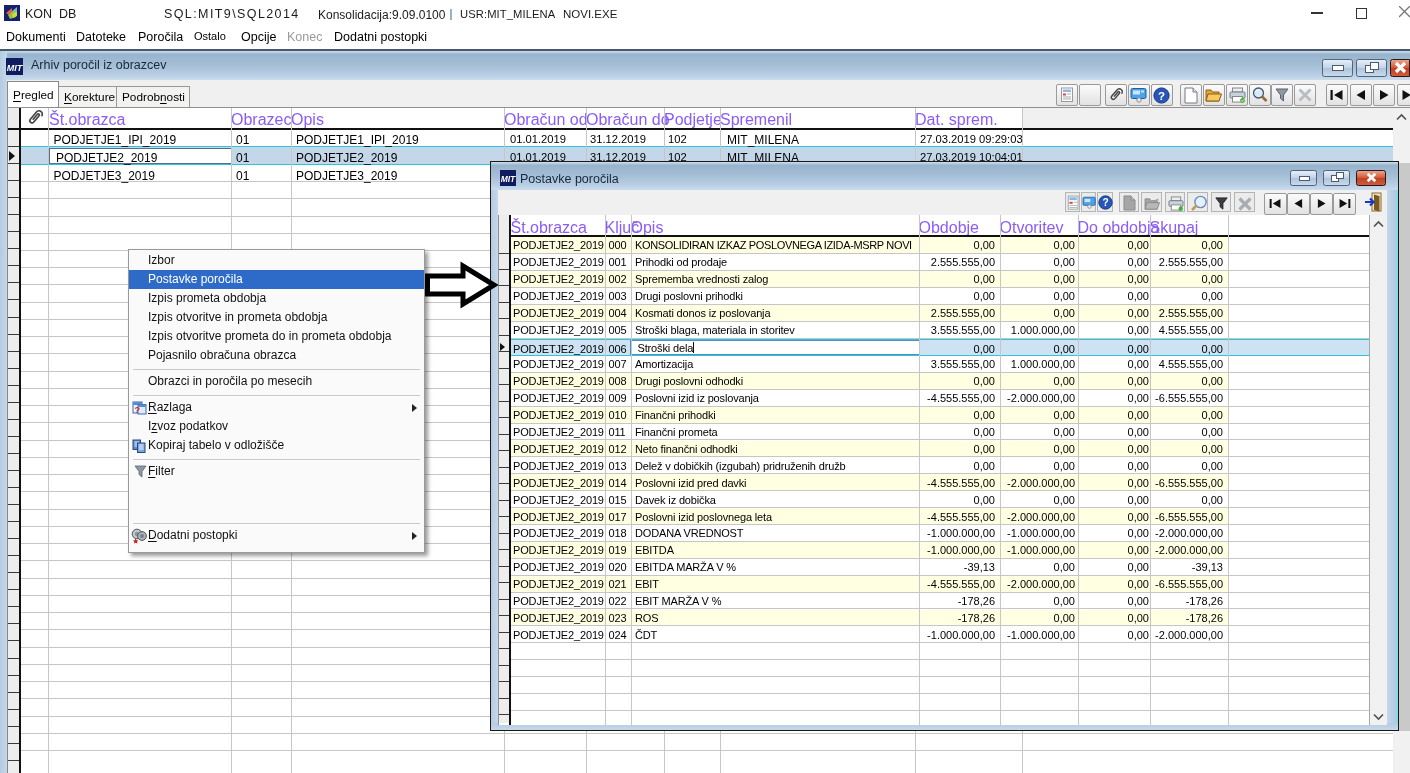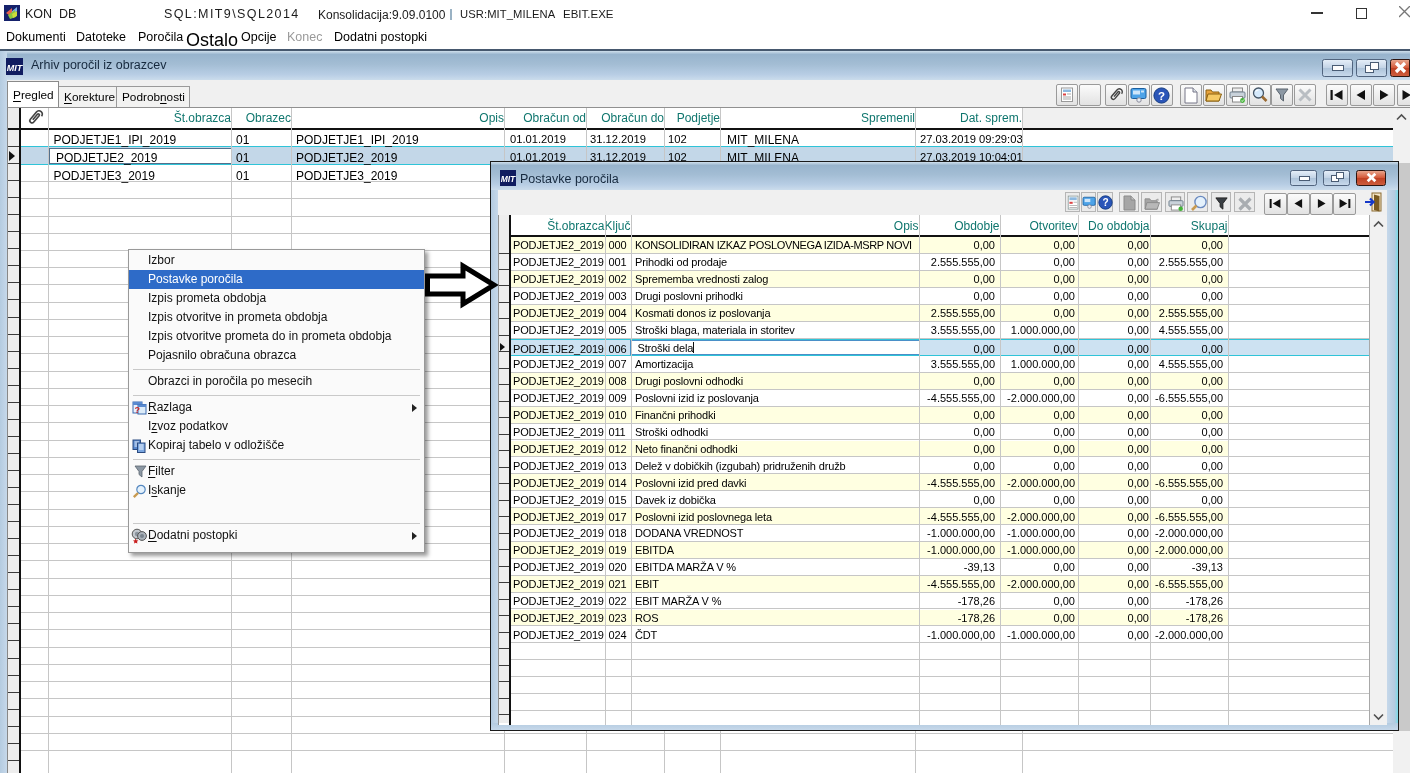--- a/index.html
+++ b/index.html
@@ -1,17 +1,17 @@
 <!DOCTYPE html>
 <html><head><meta charset="utf-8"><style>
 html,body{margin:0;padding:0}
 body{width:1410px;height:773px;position:relative;overflow:hidden;background:#fff;font-family:"Liberation Sans",sans-serif;-webkit-font-smoothing:antialiased}
 .a{position:absolute}
 .t{position:absolute;white-space:nowrap;line-height:1}
-.hdr{position:absolute;white-space:nowrap;line-height:1;font-size:12px;color:#0f766e;text-align:right}
+.hdr{position:absolute;white-space:nowrap;line-height:1;font-size:16px;color:#8b5cf6;text-align:left}
 .cell{position:absolute;white-space:nowrap;line-height:1;font-size:12px;color:#000}
 .vl{position:absolute;width:1px;background:#c6c6c6}
 .tbtn{position:absolute;width:20px;height:20px;border:1px solid #9a9a9a;border-radius:2px;background:linear-gradient(180deg,#fbfbfb,#e2e2e2)}
 .ptb{position:absolute;top:30px;height:20px;border:1px solid #b5b5b5;background:#ebebeb;box-sizing:border-box}
 .mi{position:absolute;left:0;width:100%;height:19px;font-size:12px;color:#111;line-height:19px}
 .mi span{position:absolute;left:19px;top:0}
 .sep{position:absolute;left:4px;right:4px;height:1px;background:#c9c9c9}
 .sub{position:absolute;right:7px;top:5.5px;width:0;height:0;border-left:5px solid #222;border-top:4px solid transparent;border-bottom:4px solid transparent}
 .pnum{position:absolute;font-size:11px;line-height:1;text-align:right;color:#000}
 .ptx{position:absolute;font-size:11px;letter-spacing:-0.15px;line-height:1;color:#000;white-space:nowrap}
@@ -25,31 +25,31 @@
  <path d="M7 7 L13 2 L13 6 L9 9 Z" fill="#7fb2e8"></path>
  <path d="M2 8 L8 3 L8 8 L5 10 Z" fill="#e8604c"></path>
  <path d="M4 10 L11 5 L12 12 L6 14 Z" fill="#8cc63f"></path>
  <path d="M8 9 L13 6 L13 11 L9 13 Z" fill="#cddc39"></path>
 </svg>
 <div class="t" style="left:25px;top:8px;font-size:12.5px;color:#1b1b1b">KON&nbsp;&nbsp;DB</div>
 <div class="t" style="left:164px;top:8px;font-size:12.5px;color:#1b1b1b;letter-spacing:1.4px">SQL:MIT9\SQL2014</div>
 <div class="t" style="left:318px;top:8.5px;font-size:12px;color:#1b1b1b">Konsolidacija:9.09.0100</div>
 <div class="a" style="left:450px;top:9px;width:1.5px;height:11px;background:#9ab2c4"></div>
 <div class="t" style="left:460px;top:9px;font-size:11.2px;color:#1b1b1b;letter-spacing:0.1px">USR:MIT_MILENA</div>
-<div class="t" style="left:563px;top:9px;font-size:11.5px;color:#1b1b1b">EBIT.EXE</div>
+<div class="t" style="left:563px;top:9px;font-size:11.5px;color:#1b1b1b">NOVI.EXE</div>
 <div class="a" style="left:1311px;top:12px;width:12px;height:1.5px;background:#333"></div>
 <div class="a" style="left:1356px;top:8px;width:9px;height:9px;border:1.3px solid #333"></div>
 <svg class="a" style="left:1399px;top:6px" width="11" height="12" viewBox="0 0 11 12">
     <path d="M0 0 L11 11 M11 0 L0 11" stroke="#777" stroke-width="1.3"></path>
   </svg>
 
 <div class="t" style="left:6px;top:31px;font-size:12.5px">Dokumenti</div>
 <div class="t" style="left:76px;top:31px;font-size:12.5px">Datoteke</div>
 <div class="t" style="left:138px;top:31px;font-size:12.5px">Poročila</div>
-<div class="t" style="left:186px;top:31px;font-size:18px">Ostalo</div>
+<div class="t" style="left:194px;top:31px;font-size:11px">Ostalo</div>
 <div class="t" style="left:241px;top:31px;font-size:12.5px">Opcije</div>
 <div class="t" style="left:287px;top:31px;font-size:12.5px;color:#9a9a9a">Konec</div>
 <div class="t" style="left:334px;top:31px;font-size:12.5px">Dodatni postopki</div>
 
 <div class="a" style="left:0;top:48.5px;width:1410px;height:2px;background:#46586e"></div>
 
 <div class="a" style="left:0;top:50.5px;width:1410px;height:29.5px;background:linear-gradient(180deg,#cfdfec 0%,#98b4cd 12%,#a3bdd4 45%,#b7cde4 80%,#cbdcec 100%)"></div>
 <div class="a" style="left:0;top:50.5px;width:6.5px;height:722.5px;background:linear-gradient(90deg,#b4cbe0,#c6d8ea)"></div>
 <svg class="a" style="left:6px;top:58px" width="17" height="17" viewBox="0 0 17 17">
  <rect width="17" height="17" fill="#101c60"></rect>
@@ -255,27 +255,20 @@
         <path d="M2.5 3 L7 3 M2.5 5 L7 5 M2.5 7 L7 7" stroke="#fff" stroke-width="0.9"></path>
         <rect x="5.5" y="4" width="7.5" height="9.5" fill="#7aa6e0" stroke="#2a4a80"></rect>
         <path d="M7 6 L11.5 6 M7 8 L11.5 8 M7 10 L11.5 10" stroke="#fff" stroke-width="0.9"></path>
       </svg>
     </div>
  <div class="sep" style="top:208.5px"></div>
  <div class="mi" style="top:212px">
       <span><u>F</u>ilter</span>
   <svg style="position:absolute;left:5px;top:3px" width="13" height="13" viewBox="0 0 13 13">
         <path d="M1 1 L12 1 L8 6.5 L8 12 L5 9.5 L5 6.5 Z" fill="#8c98a4" stroke="#5a646e" stroke-width="0.8"></path>
-      </svg>
-    </div>
- <div class="mi" style="top:231px">
-      <span>I<u>s</u>kanje</span>
-  <svg style="position:absolute;left:3px;top:2.5px" width="15" height="15" viewBox="0 0 15 15">
-        <circle cx="9" cy="5.5" r="4.2" fill="#e4f1fc" stroke="#5588c0" stroke-width="1.2"></circle>
-        <path d="M6 9 L1.8 13.2" stroke="#c89a50" stroke-width="2.4"></path>
       </svg>
     </div>
  <div class="sep" style="top:272.5px"></div>
  <div class="mi" style="top:276px">
       <span><u>D</u>odatni postopki</span>
       <i class="sub"></i>
   <svg style="position:absolute;left:2px;top:2px" width="16" height="16" viewBox="0 0 16 16">
         <circle cx="6" cy="6" r="4.8" fill="#c2c8ce" stroke="#555"></circle>
         <circle cx="6" cy="6" r="2.2" fill="#8a949e"></circle>
         <circle cx="11" cy="8" r="4.4" fill="#aab2ba" stroke="#555"></circle>
@@ -471,21 +464,21 @@
 <div class="ptx" style="left:22.5px;top:248.1px">PODJETJE2_2019</div>
 <div class="ptx" style="left:118px;top:248.1px">010</div>
 <div class="ptx" style="left:144.5px;top:248.1px">Finančni prihodki</div>
 <div class="pnum" style="left:428px;top:248.1px;width:76.5px">0,00</div>
 <div class="pnum" style="left:509px;top:248.1px;width:75.5px">0,00</div>
 <div class="pnum" style="left:587px;top:248.1px;width:71.5px">0,00</div>
 <div class="pnum" style="left:659px;top:248.1px;width:73.5px">0,00</div>
 <div class="a" style="left:20px;top:261.6px;width:858.5px;height:16.9px;background:#fff;border-bottom:1px solid #c6c6c6;box-sizing:border-box"></div>
 <div class="ptx" style="left:22.5px;top:265.0px">PODJETJE2_2019</div>
 <div class="ptx" style="left:118px;top:265.0px">011</div>
-<div class="ptx" style="left:144.5px;top:265.0px">Stroški odhodki</div>
+<div class="ptx" style="left:144.5px;top:265.0px">Finančni prometa</div>
 <div class="pnum" style="left:428px;top:265.0px;width:76.5px">0,00</div>
 <div class="pnum" style="left:509px;top:265.0px;width:75.5px">0,00</div>
 <div class="pnum" style="left:587px;top:265.0px;width:71.5px">0,00</div>
 <div class="pnum" style="left:659px;top:265.0px;width:73.5px">0,00</div>
 <div class="a" style="left:20px;top:278.5px;width:858.5px;height:16.9px;background:linear-gradient(90deg,#ffffe1 0 717px,#fff 717px);border-bottom:1px solid #c6c6c6;box-sizing:border-box"></div>
 <div class="ptx" style="left:22.5px;top:281.9px">PODJETJE2_2019</div>
 <div class="ptx" style="left:118px;top:281.9px">012</div>
 <div class="ptx" style="left:144.5px;top:281.9px">Neto finančni odhodki</div>
 <div class="pnum" style="left:428px;top:281.9px;width:76.5px">0,00</div>
 <div class="pnum" style="left:509px;top:281.9px;width:75.5px">0,00</div>

